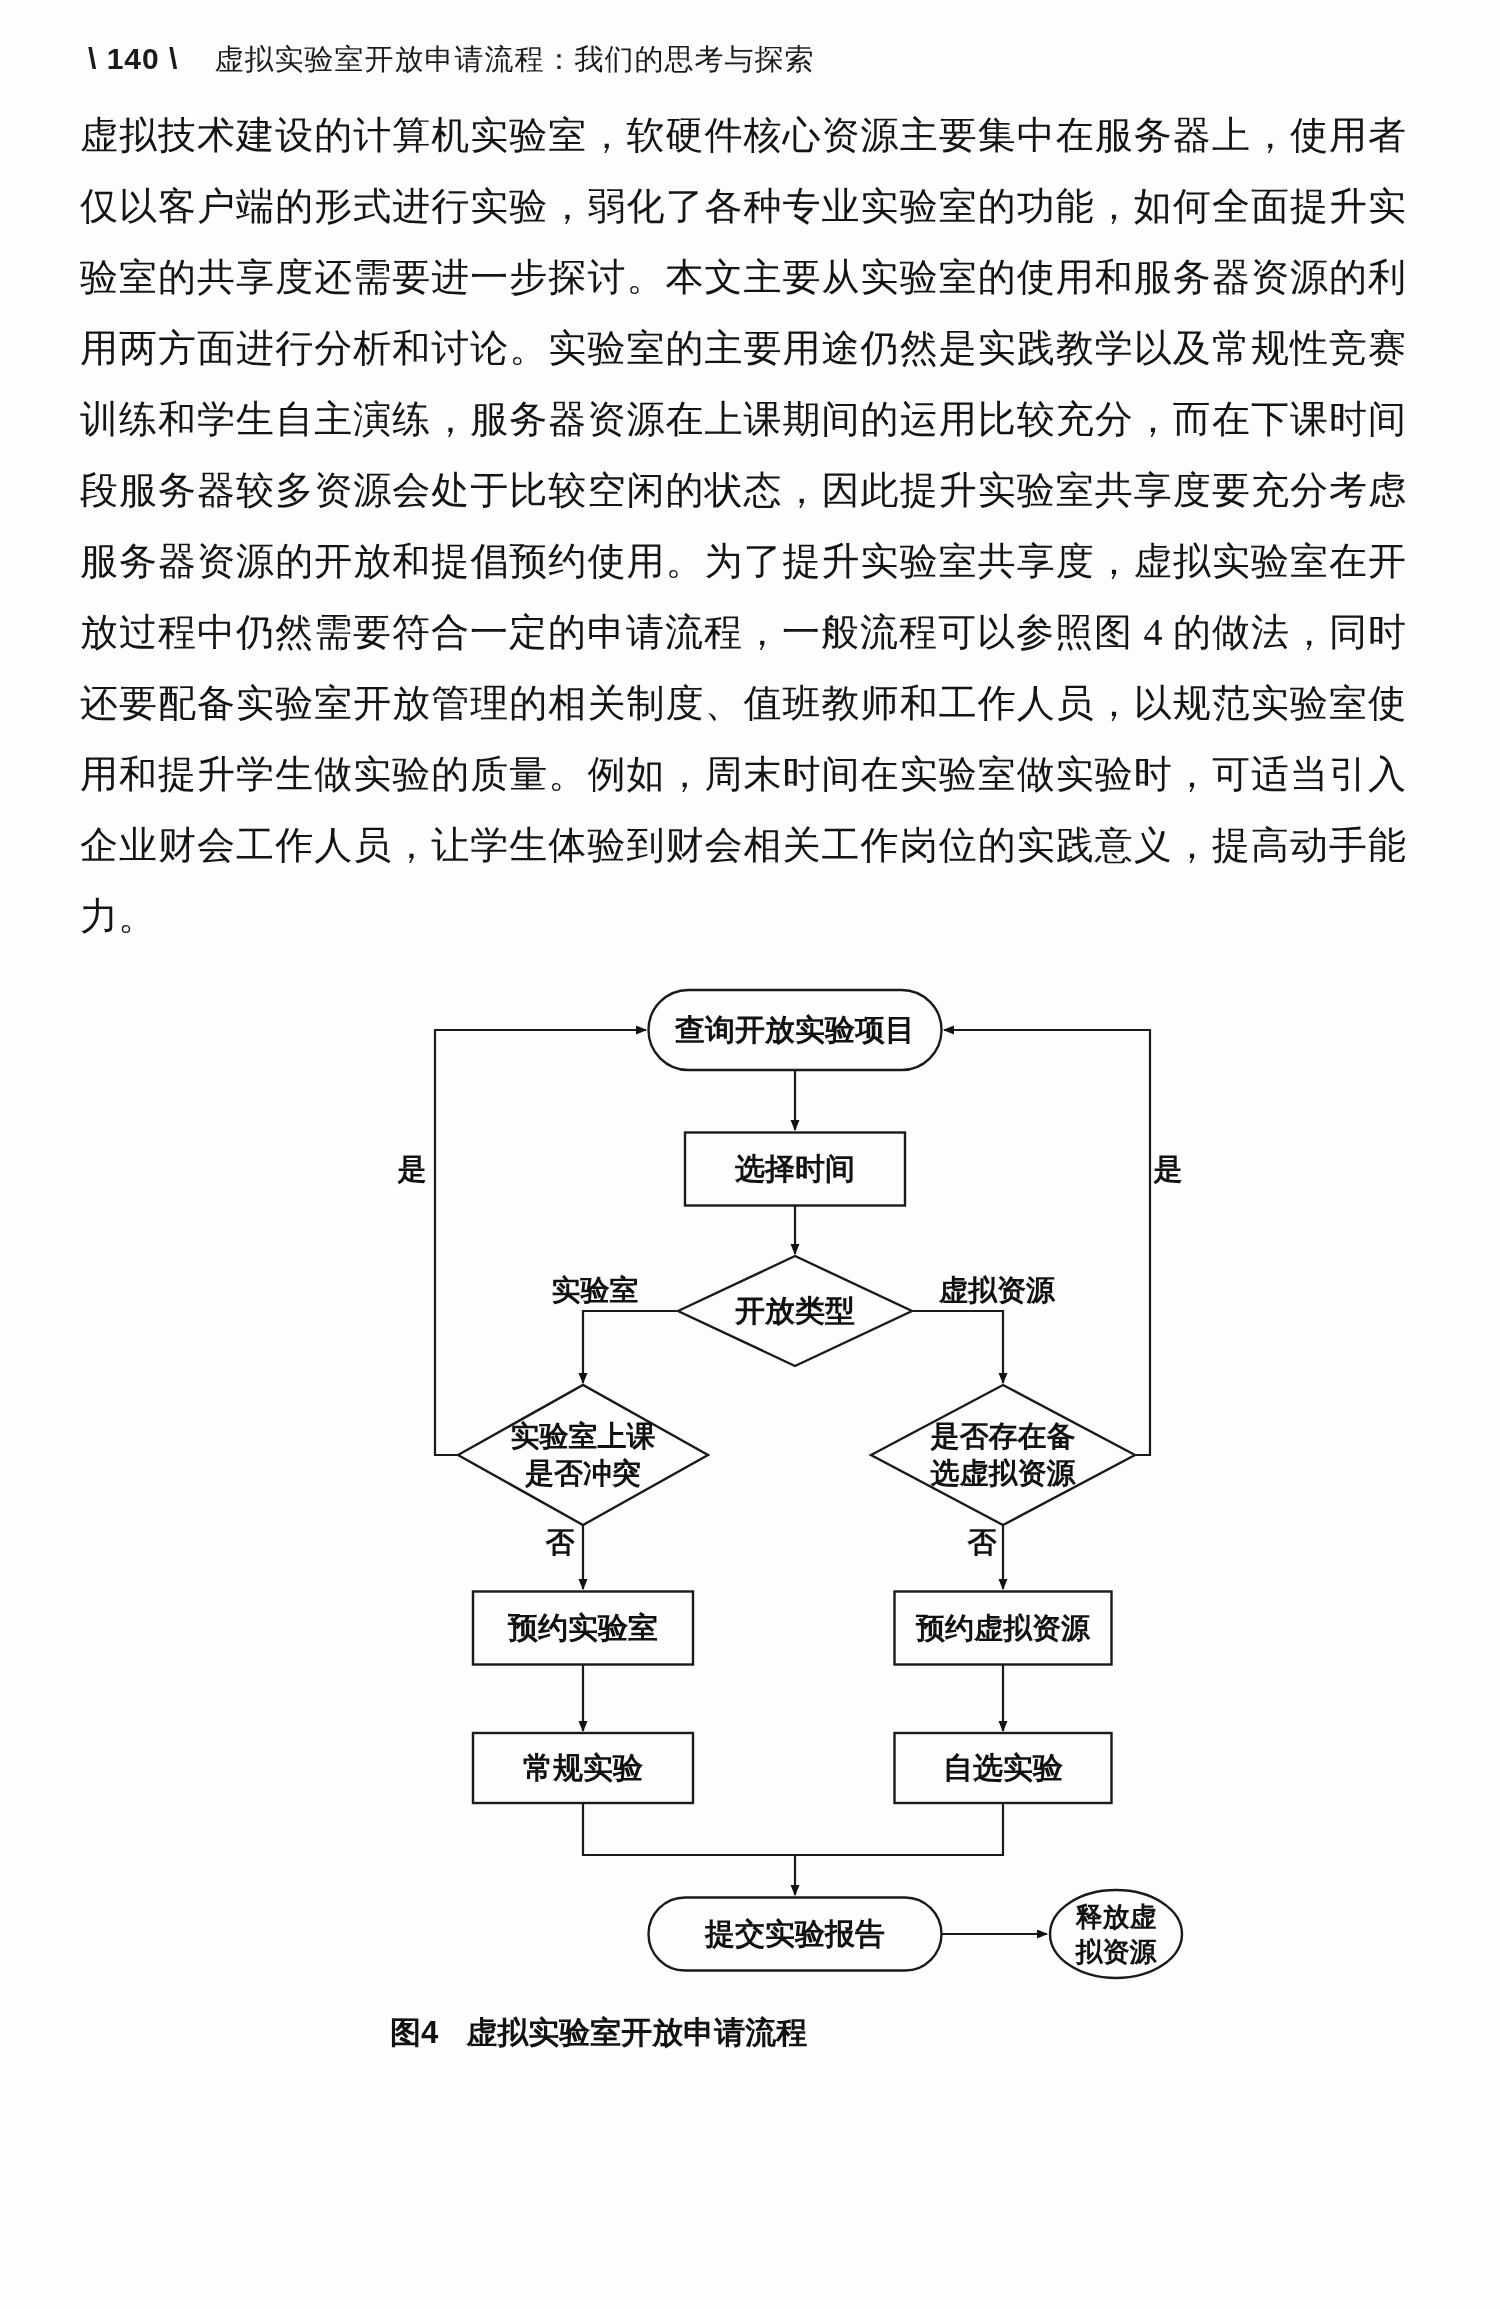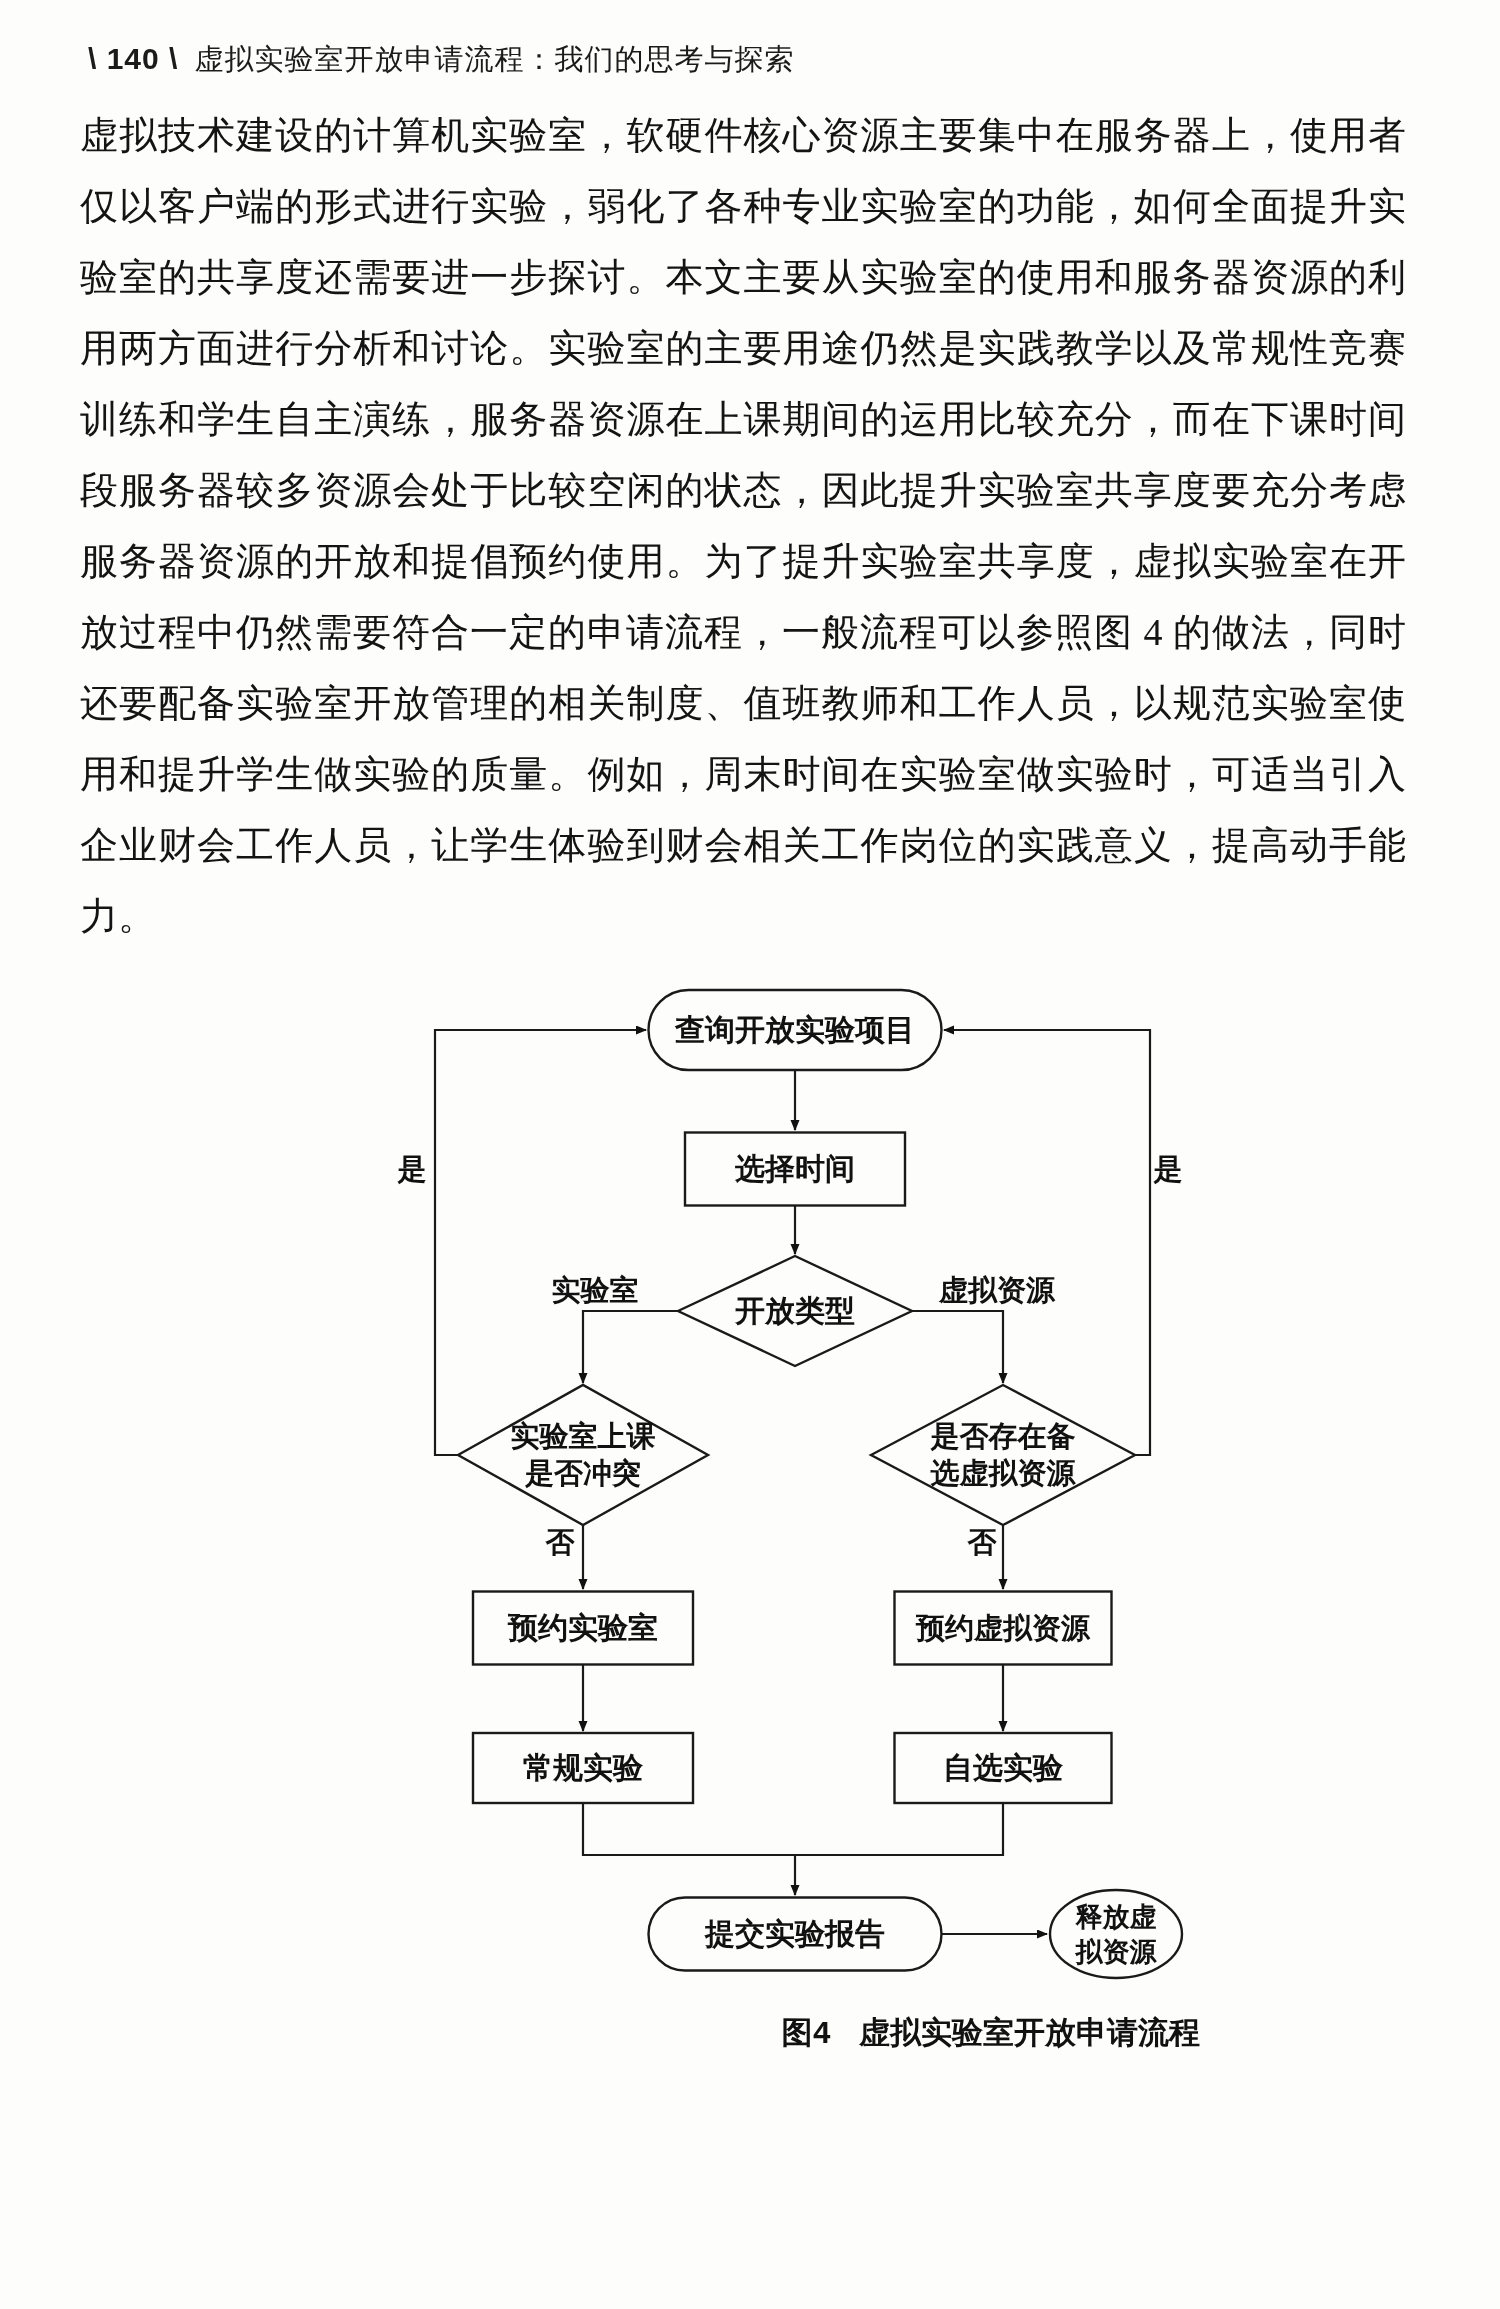--- a/index.html
+++ b/index.html
@@ -18,21 +18,21 @@
     left: 88px;
     font-family: "Liberation Sans", sans-serif;
     font-size: 29px;
     letter-spacing: 1px;
     white-space: nowrap;
     color: #1b1b1b;
   }
   .header .page-marker {
     font-weight: bold;
     font-size: 30px;
-    margin-right: 16px;
+    margin-right: 36px;
   }
   .header .book-title {
     font-weight: 500;
   }
   .body-text {
     position: absolute;
     top: 100px;
     left: 80px;
     width: 1326px;
     font-family: "Liberation Serif", serif;
@@ -53,22 +53,22 @@
   }
   .node-text { font-size: 30px; }
   .node-text-sm { font-size: 29px; }
   .node-text-xs { font-size: 27px; }
   .edge-label { font-size: 29px; }
   .caption {
     position: absolute;
     top: 2012px;
     left: 390px;
     width: 810px;
-    text-align: right;
-    font-family: Liberation Mono, monospace;
+    text-align: left;
+    font-family: Liberation Sans, sans-serif;
     font-weight: bold;
     font-size: 31px;
     color: #111111;
   }
   .caption .caption-label { margin-right: 28px; }
 </style>
 </head>
 <body>
 
 <div class="page">

